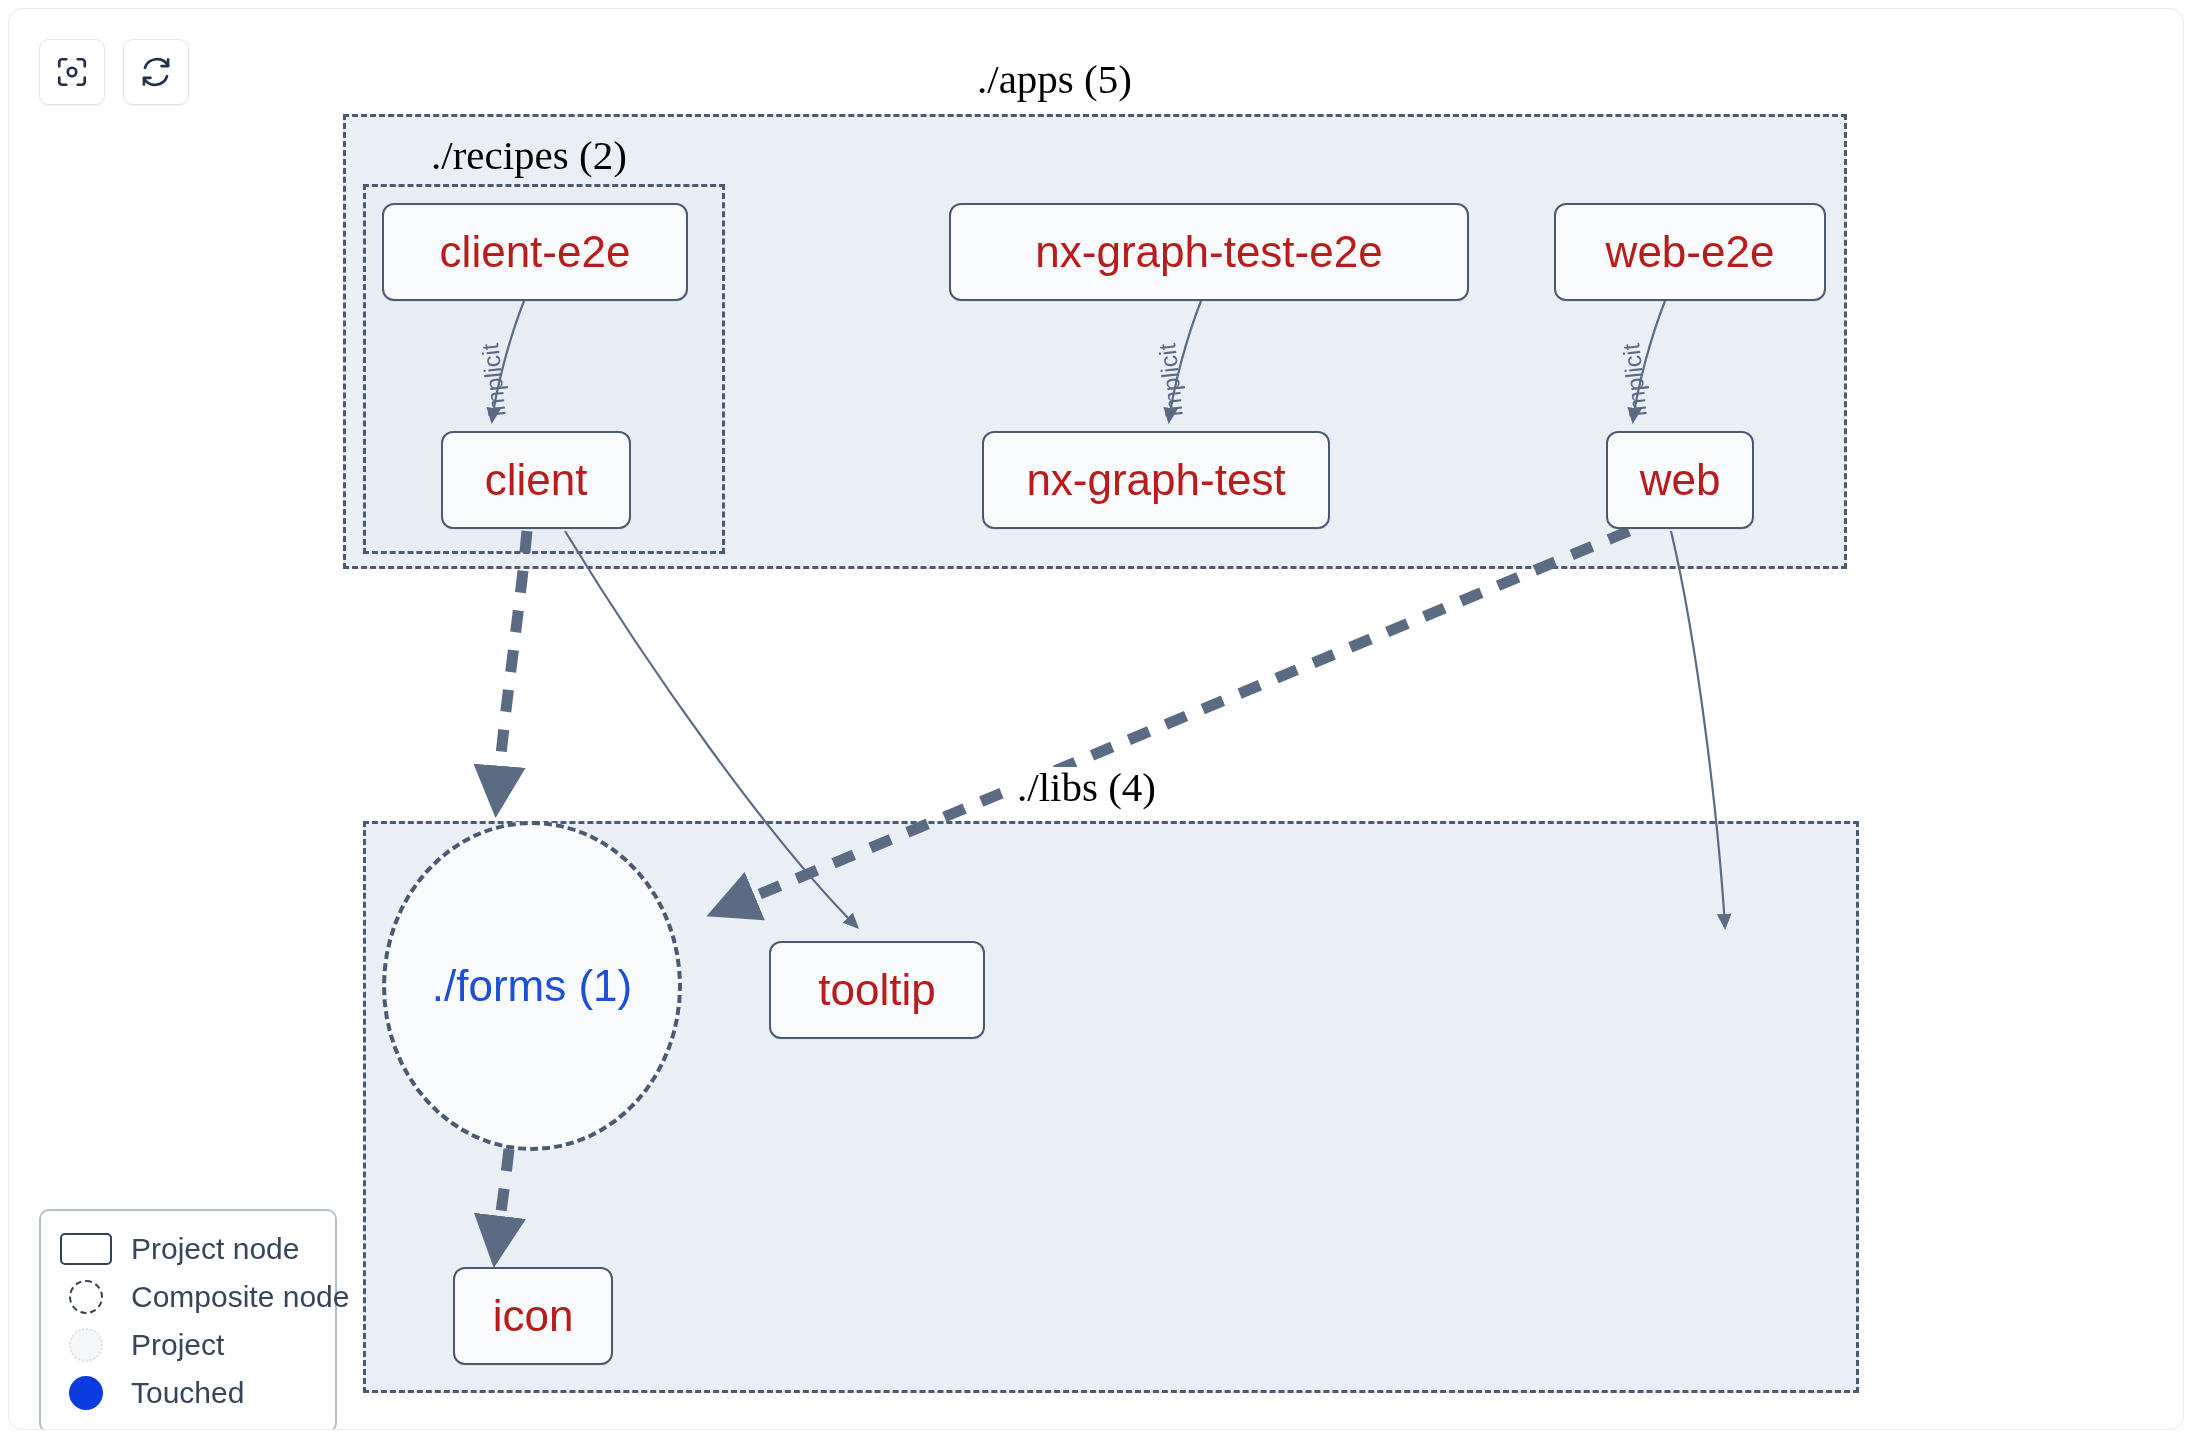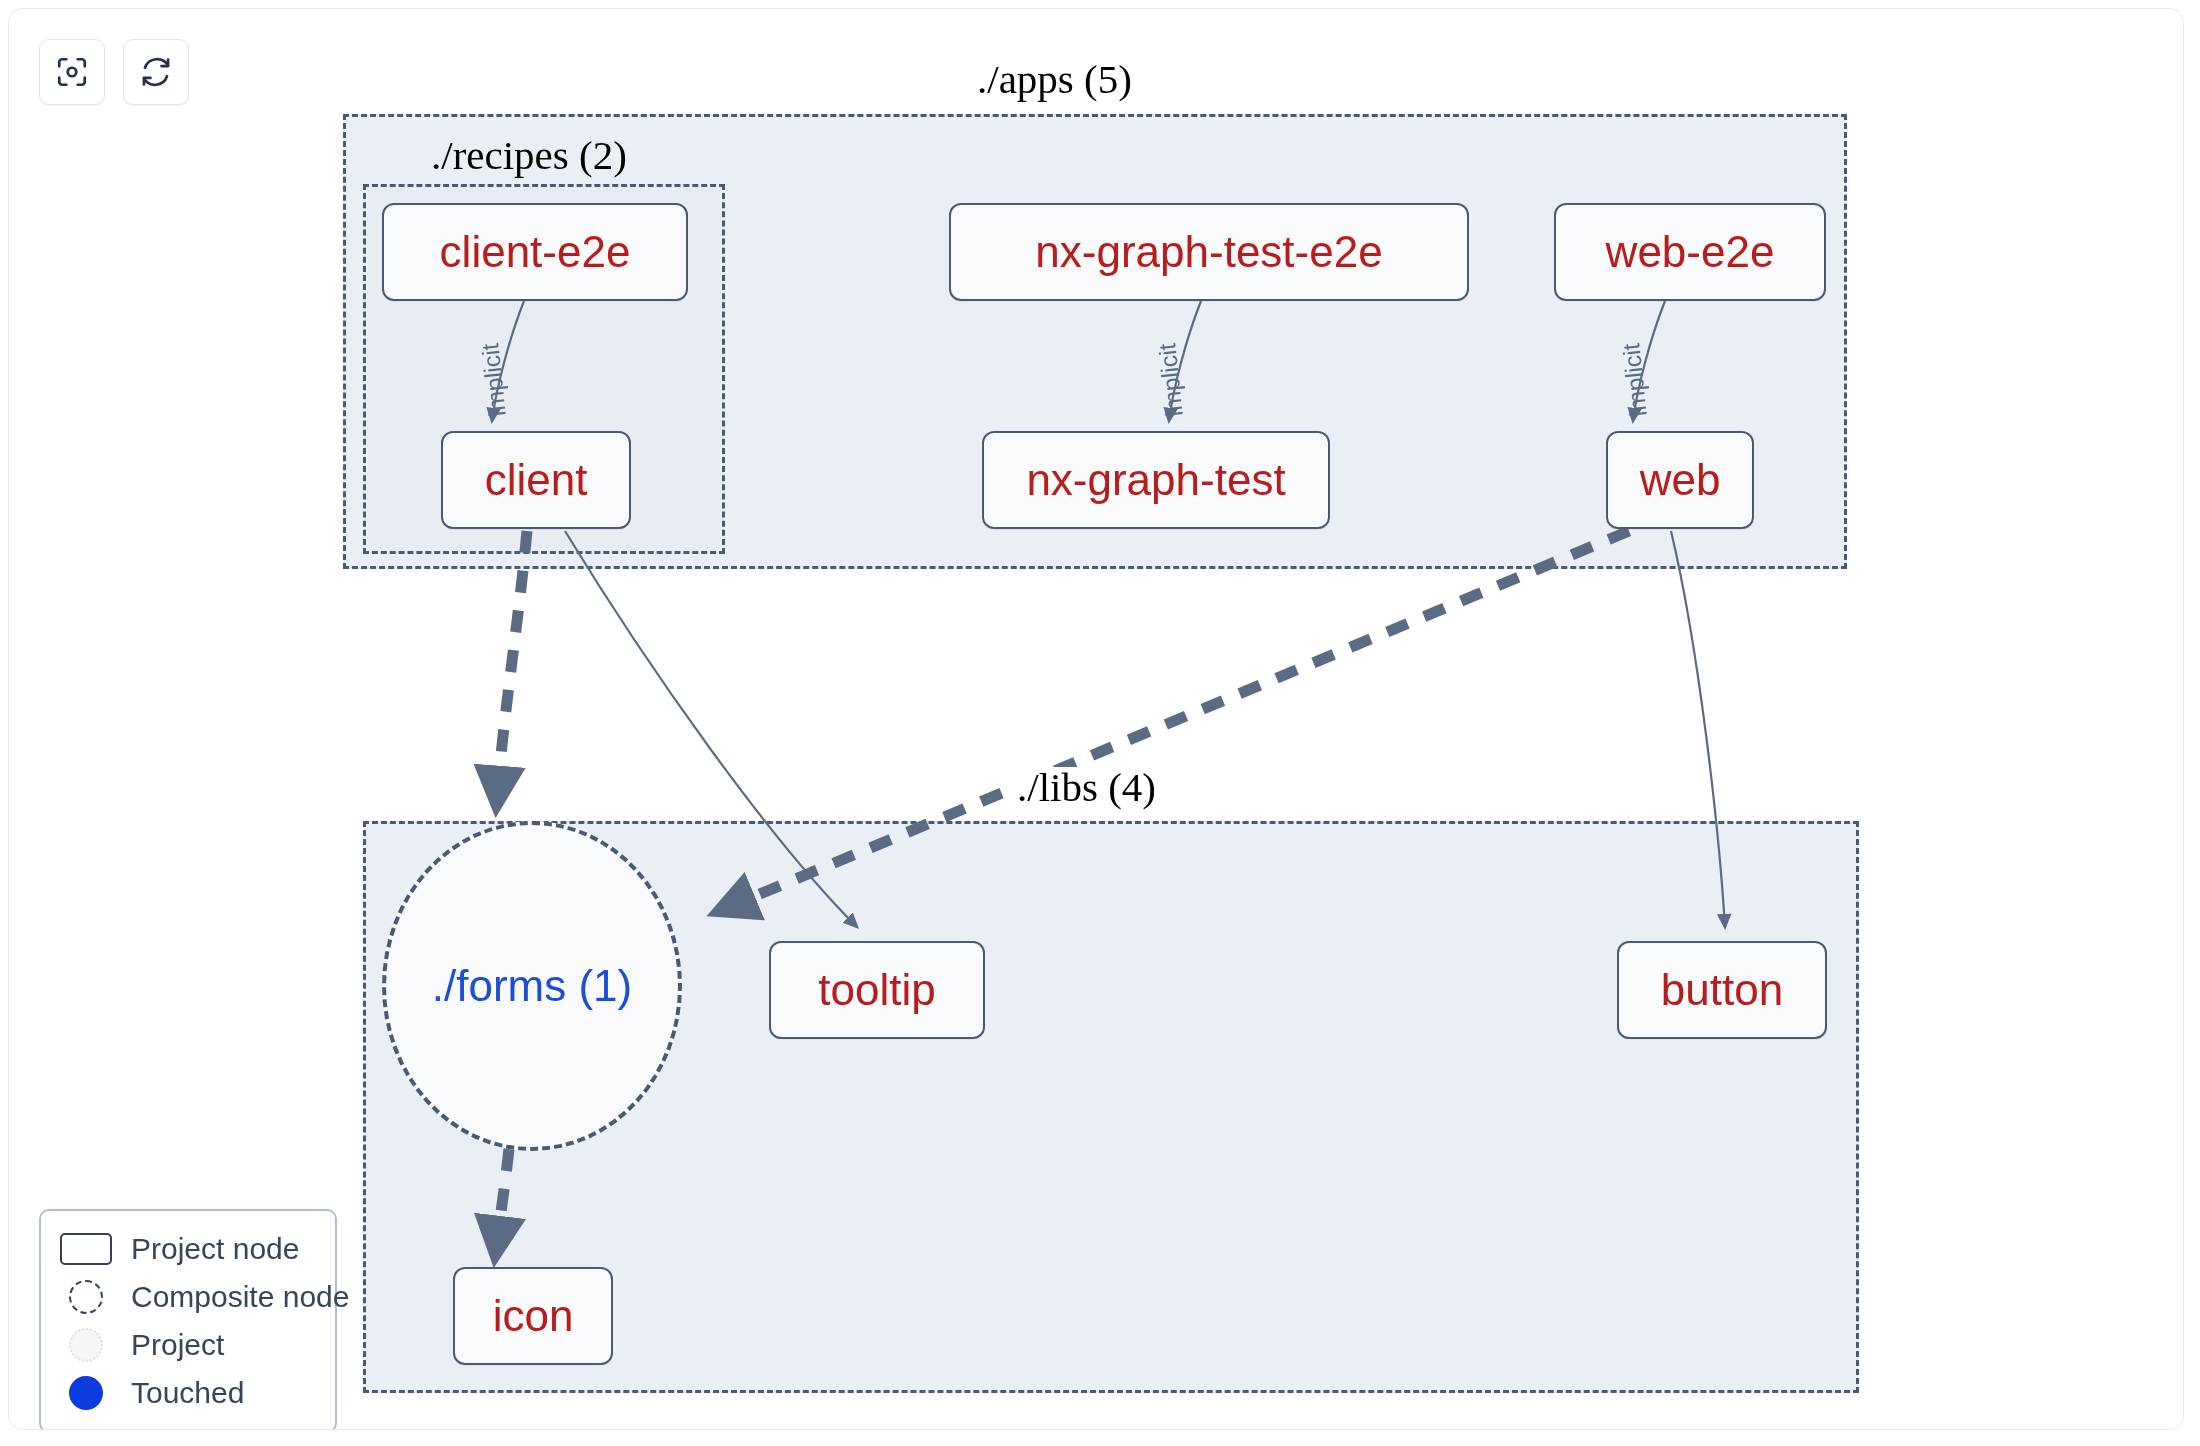--- a/index.html
+++ b/index.html
@@ -271,21 +271,20 @@
       <div class="node" style="left:432px; top:422px; width:190px; height:98px;">client</div>
 
       <div class="node" style="left:973px; top:422px; width:348px; height:98px;">nx-graph-test</div>
 
       <div class="node" style="left:1597px; top:422px; width:148px; height:98px;">web</div>
 
       <div class="node-composite" style="left:373px; top:812px; width:300px; height:330px;">./forms (1)</div>
 
       <div class="node" style="left:760px; top:932px; width:216px; height:98px;">tooltip</div>
 
-      <div class="node" style="left:1608px; top:932px; width:210px; height:98px;">button</div>
 
       <div class="node" style="left:444px; top:1258px; width:160px; height:98px;">icon</div>
     </div>
 
     <div class="legend">
       <div class="legend-row">
         <span class="legend-swatch">
           <span class="sw-project"></span>
         </span>
         <span class="legend-label">Project node</span>

